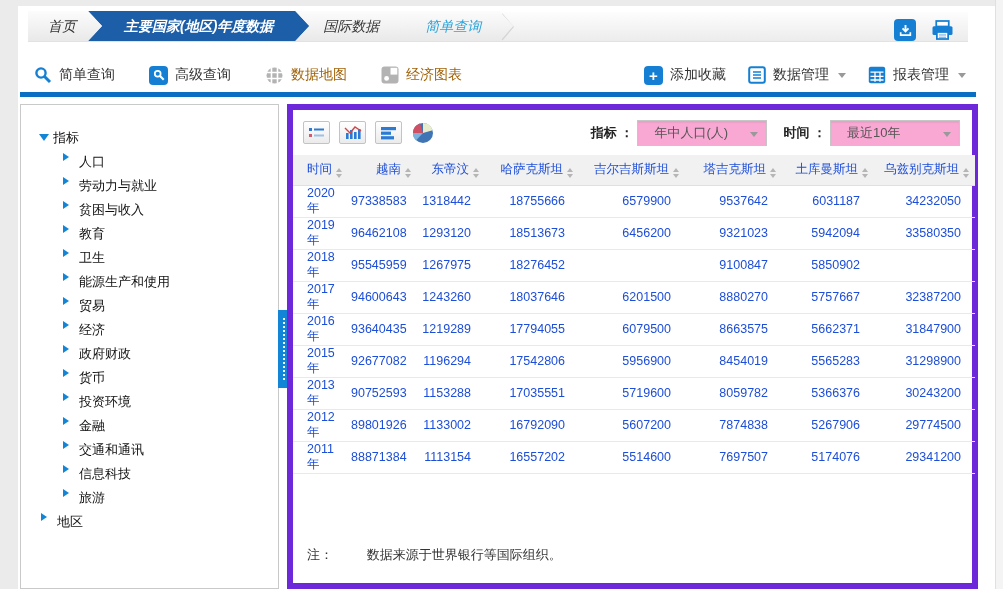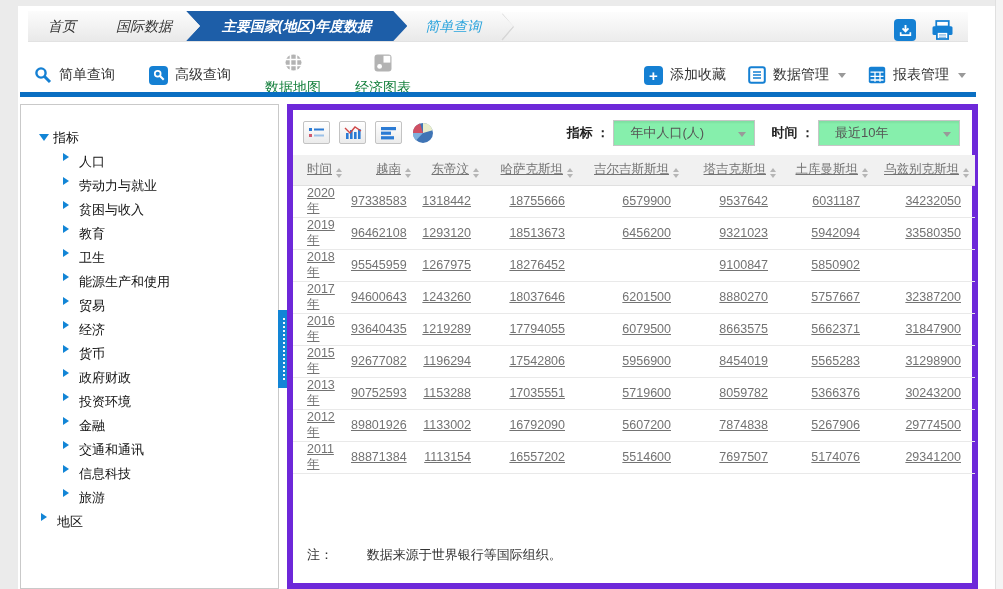--- a/index.html
+++ b/index.html
@@ -25,21 +25,21 @@
   .dl-btn { width:22px; height:22px; background:#1580d3; border-radius:4px;
     display:flex; align-items:center; justify-content:center; cursor:pointer; }
   .print-btn { cursor:pointer; display:flex; align-items:center; }
 
   
   .toolbar { position:absolute; left:28px; top:58px; width:940px; height:34px; background:#fff;
     display:flex; align-items:center; font-size:14px; }
   .tool-left { display:flex; align-items:center; gap:34px; padding-left:6px; }
   .tool-right { margin-left:auto; display:flex; align-items:center; gap:22px; padding-right:2px; }
   .tool-item { display:flex; align-items:center; gap:7px; color:#333; cursor:pointer; }
-  .tool-item.disabled { color:#15803d; cursor:default;flex-direction:column; }
+  .tool-item.disabled { color:#a16207; cursor:default; }
   .sq-blue { width:19px; height:19px; background:#1580d3; border-radius:4px; display:flex;
     align-items:center; justify-content:center; color:#fff; font-weight:bold; font-size:15px; line-height:1; }
   .caret { width:0; height:0; border:4px solid transparent; border-top:5px solid #999; margin:5px 0 0 2px; }
   .blue-rule { position:absolute; left:20px; top:92px; width:956px; height:5px; background:#0a6fc2; }
 
   
   .sidebar { position:absolute; left:20px; top:104px; width:259px; height:485px;
     background:#fff; border:1px solid #c9c9c9; padding:24px 0 0 20px; font-size:13px; color:#111; }
   .tree-root, .side-item { display:flex; height:24px; cursor:pointer; white-space:nowrap; }
   .side-item { padding-left:22px; }
@@ -50,27 +50,27 @@
 
   
   .main { position:absolute; left:287px; top:104px; width:691px; height:485px;
     background:#fff; border:6px solid #6d28d9; }
   .view-controls { height:45px; display:flex; align-items:center; padding:0 12px 0 10px; }
   .vbtn { width:27px; height:23px; border:1px solid #c3c3c3; border-radius:2px; margin-right:9px;
     background:linear-gradient(#ffffff,#ebebeb); display:flex; align-items:center; justify-content:center; cursor:pointer; }
   .vbtn.noborder { border:none; background:none; width:24px; }
   .filters { margin-left:auto; display:flex; align-items:center; font-size:13px; }
   .flt-label { font-weight:bold; color:#222; margin:0 4px 0 16px; }
-  .select { position:relative; width:142px; height:26px; border:1px solid #c6c6c6; background:#86efac;
+  .select { position:relative; width:130px; height:26px; border:1px solid #c6c6c6; background:#f9a8d4;
     line-height:24px; padding-left:16px; color:#555; cursor:pointer;
     box-shadow:inset 0 2px 2px rgba(0,0,0,.06); white-space:nowrap; }
   .select .caret { position:absolute; right:8px; top:6px; }
 
   
-  table { width:100%; border-collapse:collapse; table-layout:fixed; font-size:12.5px; color:#737373;text-decoration:underline; }
+  table { width:100%; border-collapse:collapse; table-layout:fixed; font-size:12.5px; color:#1d4ed8; }
   th { height:30px; background:#f1f1f1; font-weight:normal; text-align:right; padding-right:6px;
     border-bottom:1px solid #e0e0e0; cursor:pointer; white-space:nowrap; overflow:hidden; }
   th:first-child { text-align:left; padding-left:14px; }
   td { height:29px; text-align:right; padding-right:14px; border-bottom:1px solid #e9e9e9; }
   td:first-child { text-align:left; padding-left:14px; }
   .sort { display:inline-flex; flex-direction:column; gap:2px; margin-left:4px; vertical-align:1px; }
   .sort i { display:block; width:0; height:0; border:3.5px solid transparent; }
   .sort .up { border-bottom:4px solid #b5b5b5; border-top:none; }
   .sort .dn { border-top:4px solid #b5b5b5; border-bottom:none; }
 
@@ -80,22 +80,22 @@
   .page-scroll { position:absolute; right:0; top:0; width:8px; height:589px;
     background:#f4f4f4; border-left:1px solid #e0e0e0; }
 </style>
 </head>
 <body>
 
 <div class="backdrop"></div>
 
 <div class="crumb-row">
   <div class="tab first">首页</div>
+  <div class="tab active">主要国家(地区)年度数据</div>
   <div class="tab t2">国际数据</div>
-  <div class="tab active">主要国家(地区)年度数据</div>
   <div class="tab link">简单查询</div>
   <svg class="chev-sep" width="14" height="28" viewBox="0 0 14 28">
       <polyline points="1,1 12,14 1,27" fill="none" stroke="#d6d6d6" stroke-width="1.5"></polyline>
     </svg>
   <div class="crumb-actions">
     <div class="dl-btn">
       <svg width="13" height="13" viewBox="0 0 14 14">
           <path d="M7 1v6.2M3.8 4.8L7 8l3.2-3.2" stroke="#fff" stroke-width="2" fill="none"></path>
           <path d="M1.8 9v3h10.4V9" stroke="#fff" stroke-width="1.8" fill="none"></path>
         </svg>
@@ -205,25 +205,25 @@
       <div class="side-item">
         <span class="arr-right"></span>
         <span>贸易</span>
       </div>
       <div class="side-item">
         <span class="arr-right"></span>
         <span>经济</span>
       </div>
       <div class="side-item">
         <span class="arr-right"></span>
+        <span>政府财政</span>
+      </div>
+      <div class="side-item">
+        <span class="arr-right"></span>
         <span>货币</span>
-      </div>
-      <div class="side-item">
-        <span class="arr-right"></span>
-        <span>政府财政</span>
       </div>
       <div class="side-item">
         <span class="arr-right"></span>
         <span>投资环境</span>
       </div>
       <div class="side-item">
         <span class="arr-right"></span>
         <span>金融</span>
       </div>
       <div class="side-item">

